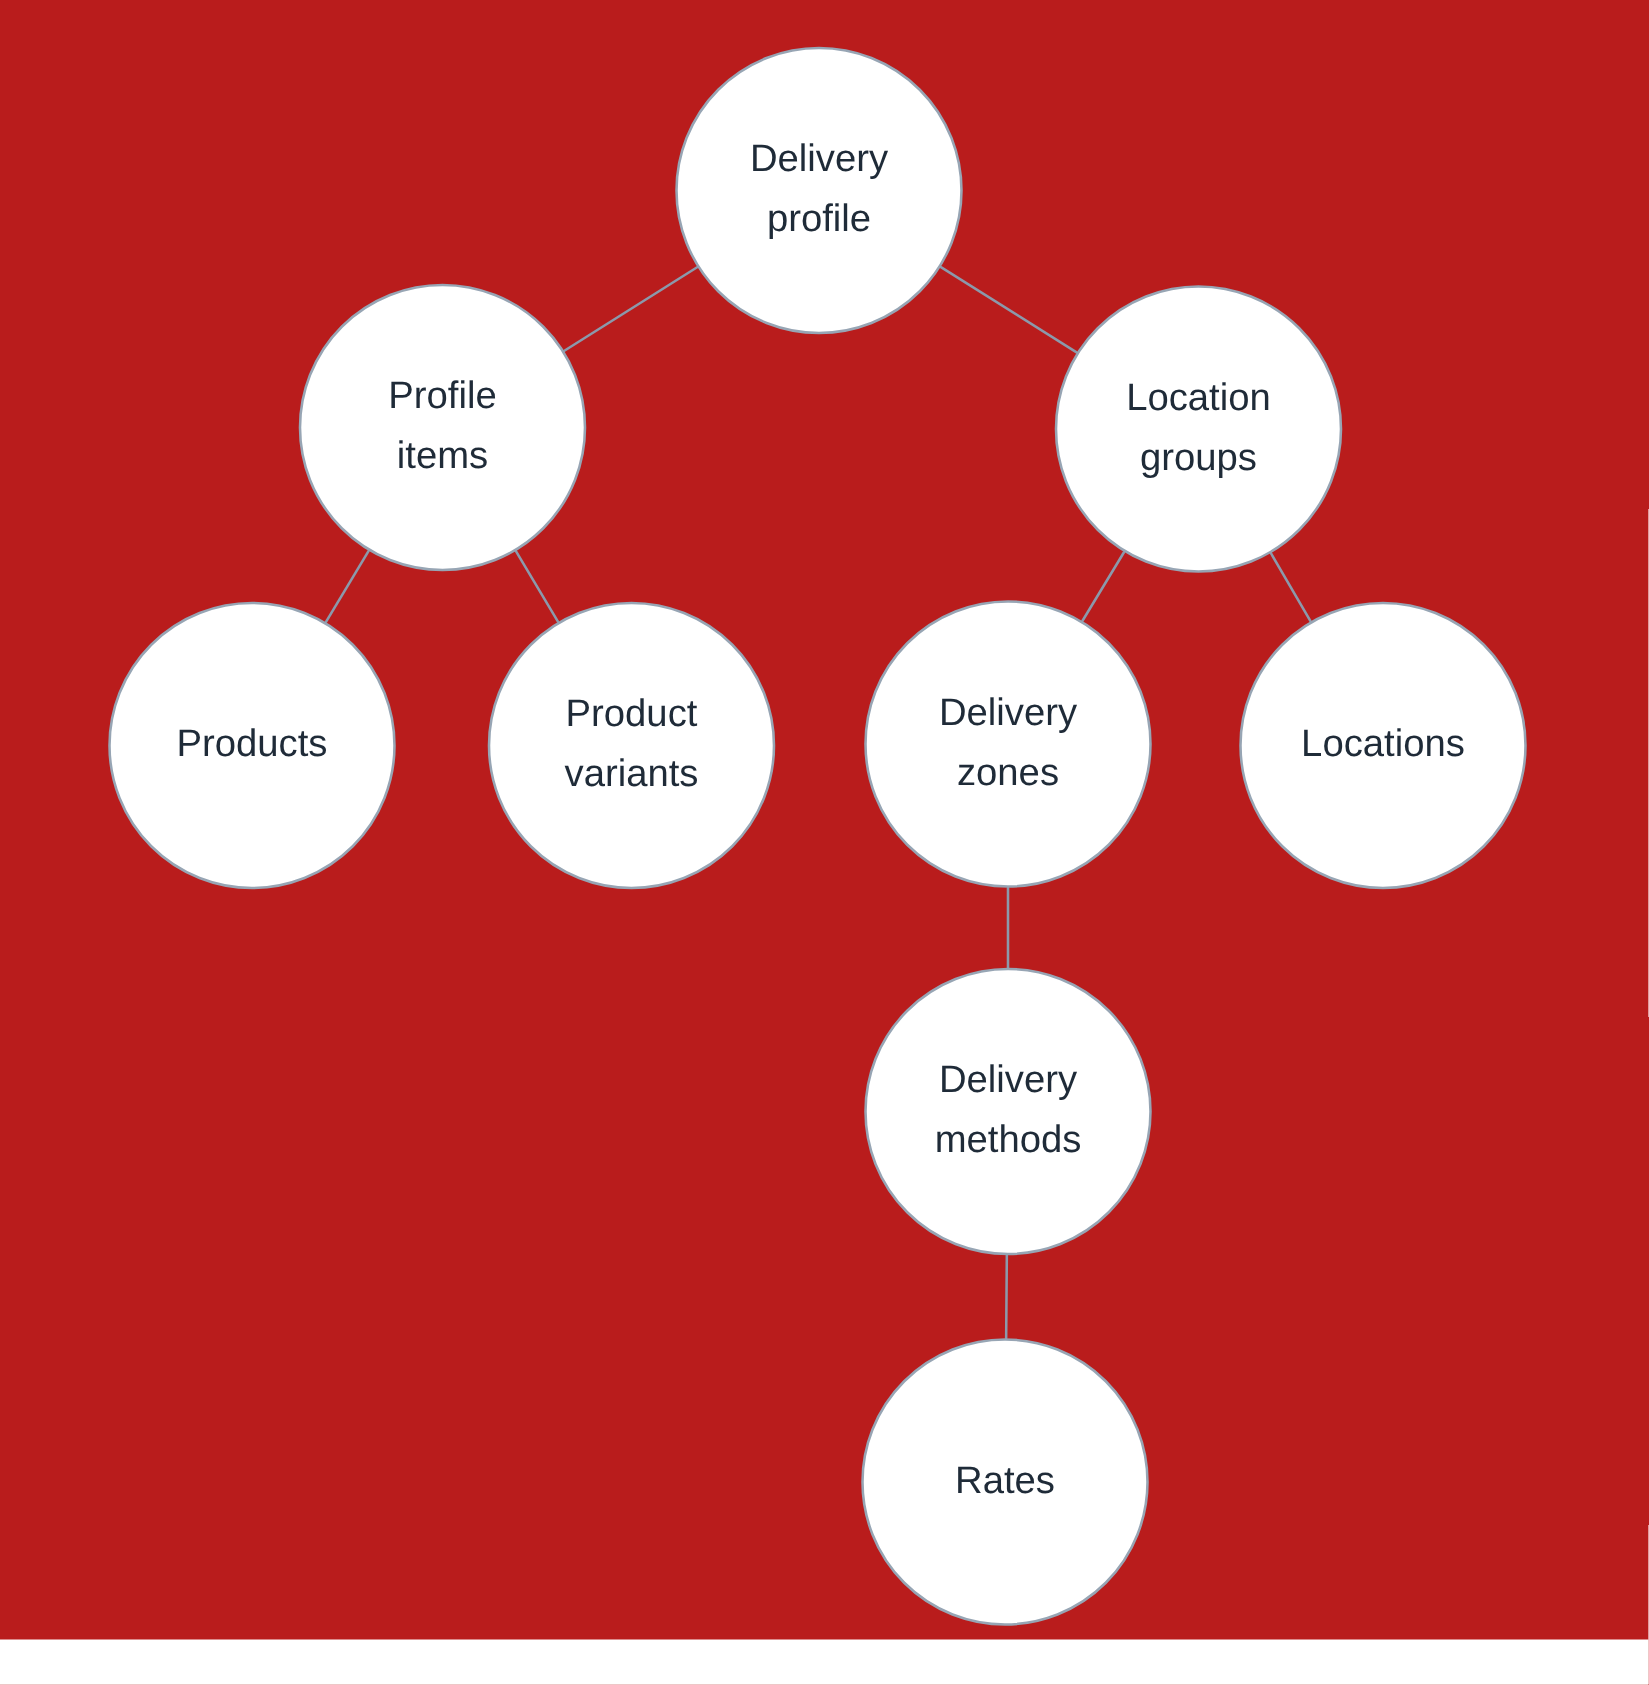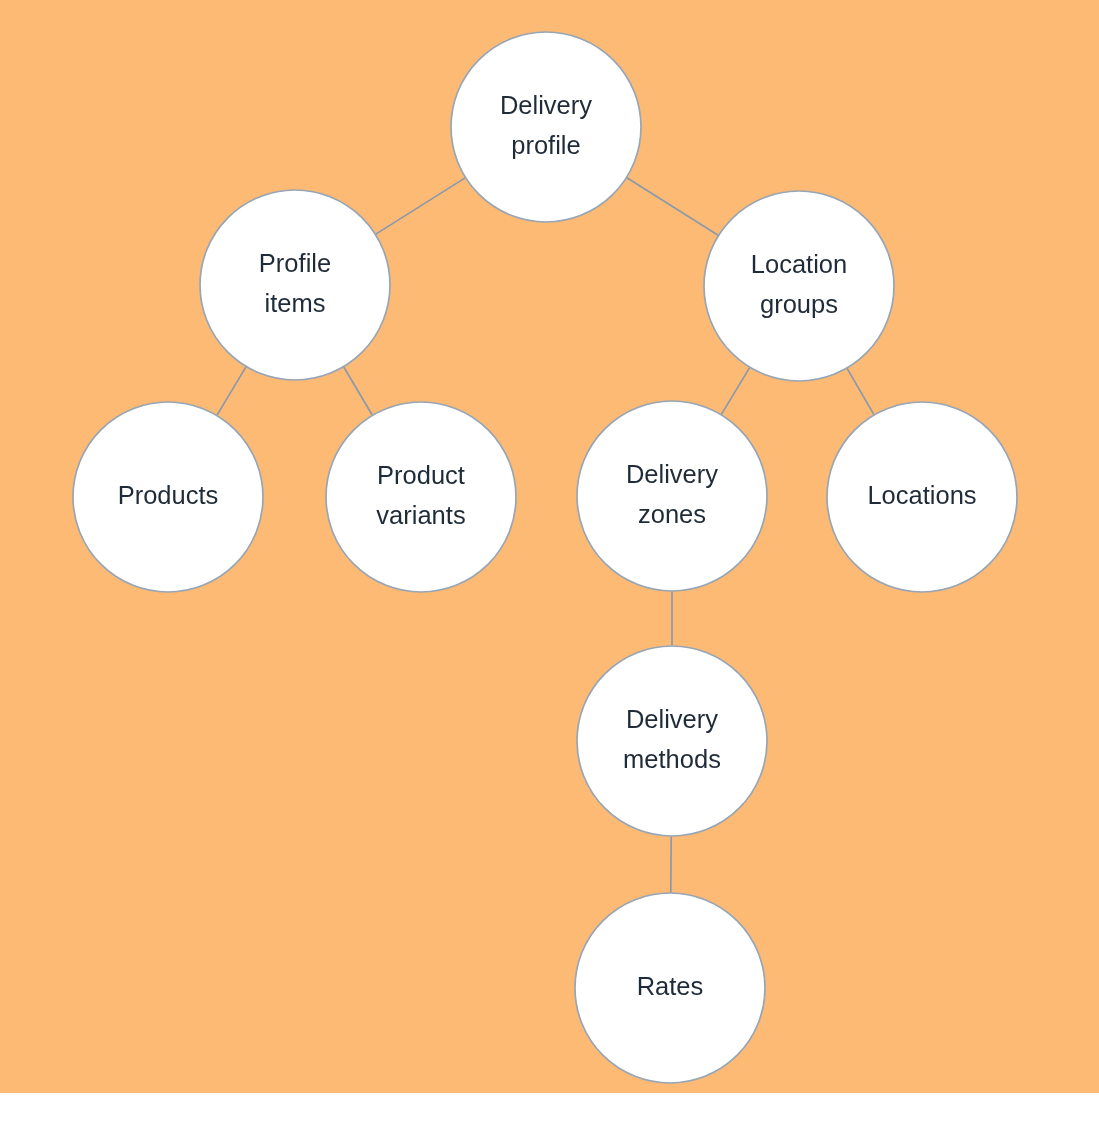--- a/index.html
+++ b/index.html
@@ -11,21 +11,21 @@
   body {
     width: 1099px;
     height: 1123px;
     overflow: hidden;
     font-family: "Liberation Sans", sans-serif;
   }
   #diagram-root {
     position: relative;
     width: 1099px;
     height: 1093px;
-    background: #fdba74;
+    background: #b91c1c;
   }
   svg#graph {
     position: absolute;
     top: 0;
     left: 0;
     width: 1099px;
     height: 1123px;
     display: block;
   }
   .node-circle {

